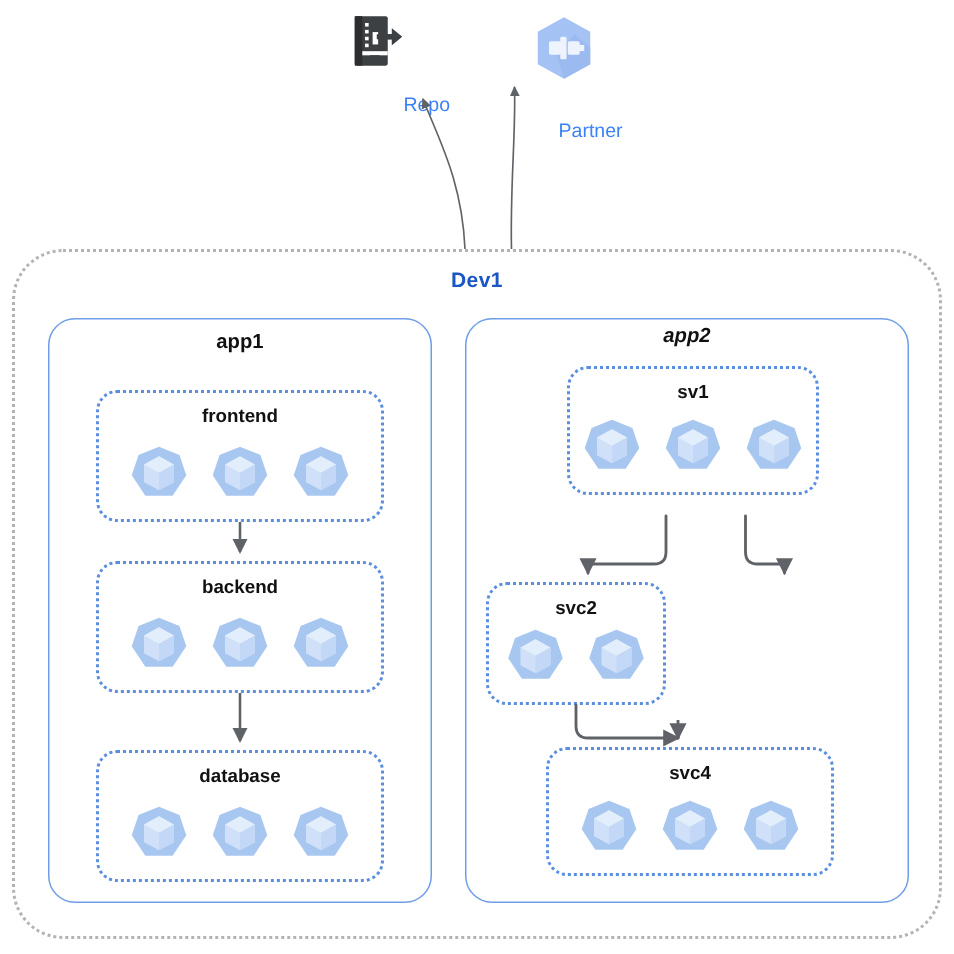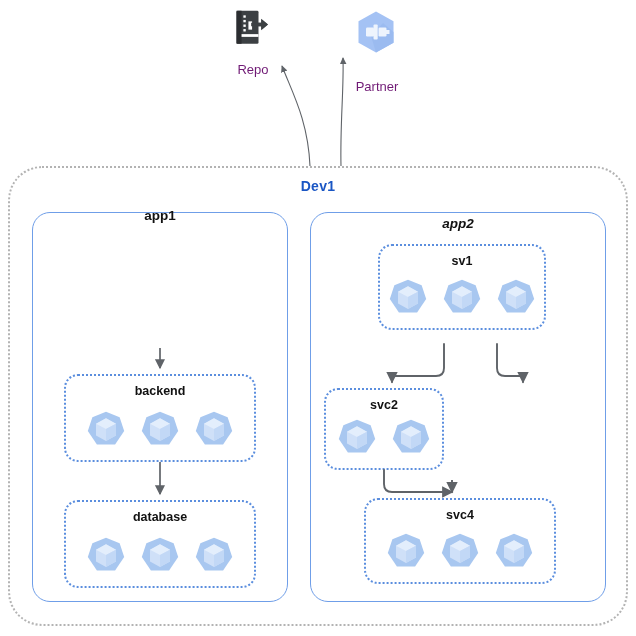--- a/index.html
+++ b/index.html
@@ -23,21 +23,21 @@
   
   .app-box{
     border:1.6px solid #7a a;border:1.6px solid #6f9ee8;border-radius:18px;
     box-sizing:border-box;background:transparent;
   }
   #app1-box{left:32px;top:212px;width:256px;height:390px;}
   #app2-box{left:310px;top:212px;width:296px;height:390px;}
   .app-title{
     font-size:13.5px;font-weight:bold;color:#111111;text-align:center;
   }
-  #app1-title{left:32px;top:208px;width:256px;}
+  #app1-title{left:32px;top:220px;width:256px;}
   #app2-title{left:310px;top:216px;width:296px;font-style:italic;}
 
   
   .svc-box{
     border:2px dotted #5b8ede;border-radius:14px;box-sizing:border-box;
     background:transparent;
   }
   .svc-title{
     position:absolute;left:0;top:8px;width:100%;text-align:center;
     font-size:12.5px;font-weight:bold;color:#111111;
@@ -55,21 +55,21 @@
   #sv1-box {left:378px;top:244px;width:168px;height:86px;}
   #svc2-box{left:324px;top:388px;width:120px;height:82px;}
   #svc3-box{left:473px;top:388px;width:116px;height:82px;}
   #svc4-box{left:364px;top:498px;width:192px;height:86px;text-decoration:underline;}
 
   
   .pod{width:40px;height:40px;display:block;}
 
   
   .node-label{
-    position:absolute;text-align:center;font-size:13px;color:#701a75;
+    position:absolute;text-align:right;font-size:13px;color:#3b82f6;
   }
   #repo-icon{left:231px;top:8px;width:44px;height:44px;}
   #repo-label{left:206px;top:62px;width:94px;}
   #partner-icon{left:352px;top:8px;width:48px;height:48px;}
   #partner-label{left:339px;top:79px;width:76px;}
 
   svg.overlay{position:absolute;left:0;top:0;width:636px;height:636px;
               pointer-events:none;}
 </style>
 </head>
@@ -113,20 +113,43 @@
     </svg>
   </div>
   <div class="node-label" id="partner-label">Partner</div>
 
   <div class="abs env-box"></div>
   <div class="abs env-title">Dev1</div>
 
   <div class="abs app-box" id="app1-box"></div>
   <div class="abs app-title" id="app1-title">app1</div>
 
+  <div class="abs svc-box" id="frontend-box">
+    <div class="svc-title">frontend</div>
+    <div class="pods">
+      <svg class="pod" viewBox="0 0 44 44">
+        <path d="M22 2 L37 8 L42 23 L32 38 L12 38 L2 23 L7 8 Z" fill="#a8c7f0"></path>
+        <path d="M22 9 L33 15 L33 28 L22 34 L11 28 L11 15 Z" fill="#cfe0f8"></path>
+        <path d="M22 9 L33 15 L22 21 L11 15 Z" fill="#e3eefc"></path>
+        <path d="M22 21 L33 15 L33 28 L22 34 Z" fill="#c2d8f6"></path>
+      </svg>
+      <svg class="pod" viewBox="0 0 44 44">
+        <path d="M22 2 L37 8 L42 23 L32 38 L12 38 L2 23 L7 8 Z" fill="#a8c7f0"></path>
+        <path d="M22 9 L33 15 L33 28 L22 34 L11 28 L11 15 Z" fill="#cfe0f8"></path>
+        <path d="M22 9 L33 15 L22 21 L11 15 Z" fill="#e3eefc"></path>
+        <path d="M22 21 L33 15 L33 28 L22 34 Z" fill="#c2d8f6"></path>
+      </svg>
+      <svg class="pod" viewBox="0 0 44 44">
+        <path d="M22 2 L37 8 L42 23 L32 38 L12 38 L2 23 L7 8 Z" fill="#a8c7f0"></path>
+        <path d="M22 9 L33 15 L33 28 L22 34 L11 28 L11 15 Z" fill="#cfe0f8"></path>
+        <path d="M22 9 L33 15 L22 21 L11 15 Z" fill="#e3eefc"></path>
+        <path d="M22 21 L33 15 L33 28 L22 34 Z" fill="#c2d8f6"></path>
+      </svg>
+    </div>
+  </div>
 
   <div class="abs svc-box" id="database-box">
     <div class="svc-title">database</div>
     <div class="pods">
       <svg class="pod" viewBox="0 0 44 44">
         <path d="M22 2 L37 8 L42 23 L32 38 L12 38 L2 23 L7 8 Z" fill="#a8c7f0"></path>
         <path d="M22 9 L33 15 L33 28 L22 34 L11 28 L11 15 Z" fill="#cfe0f8"></path>
         <path d="M22 9 L33 15 L22 21 L11 15 Z" fill="#e3eefc"></path>
         <path d="M22 21 L33 15 L33 28 L22 34 Z" fill="#c2d8f6"></path>
       </svg>

